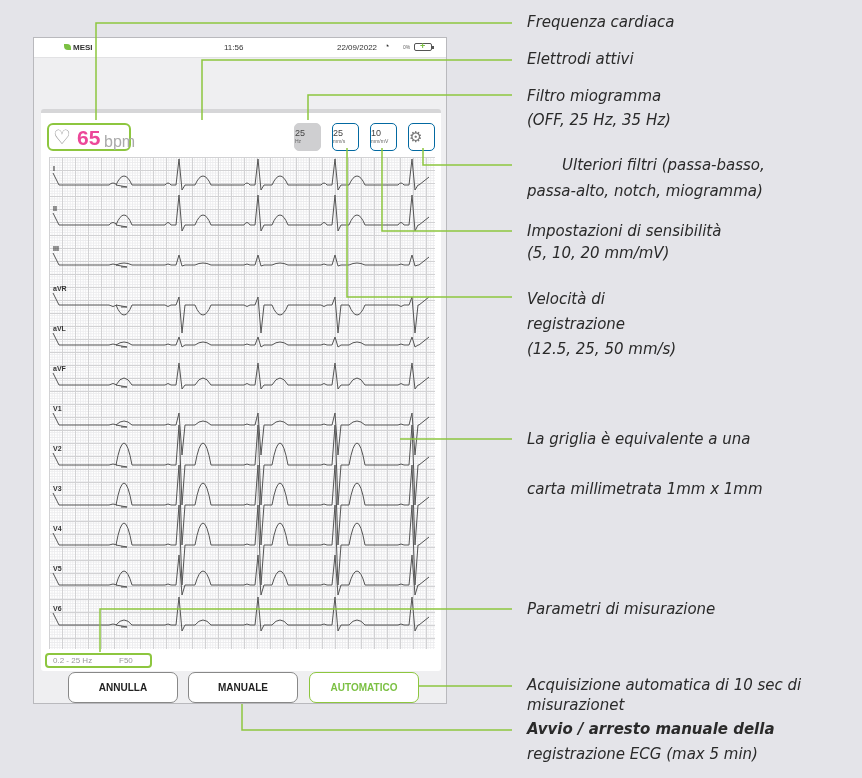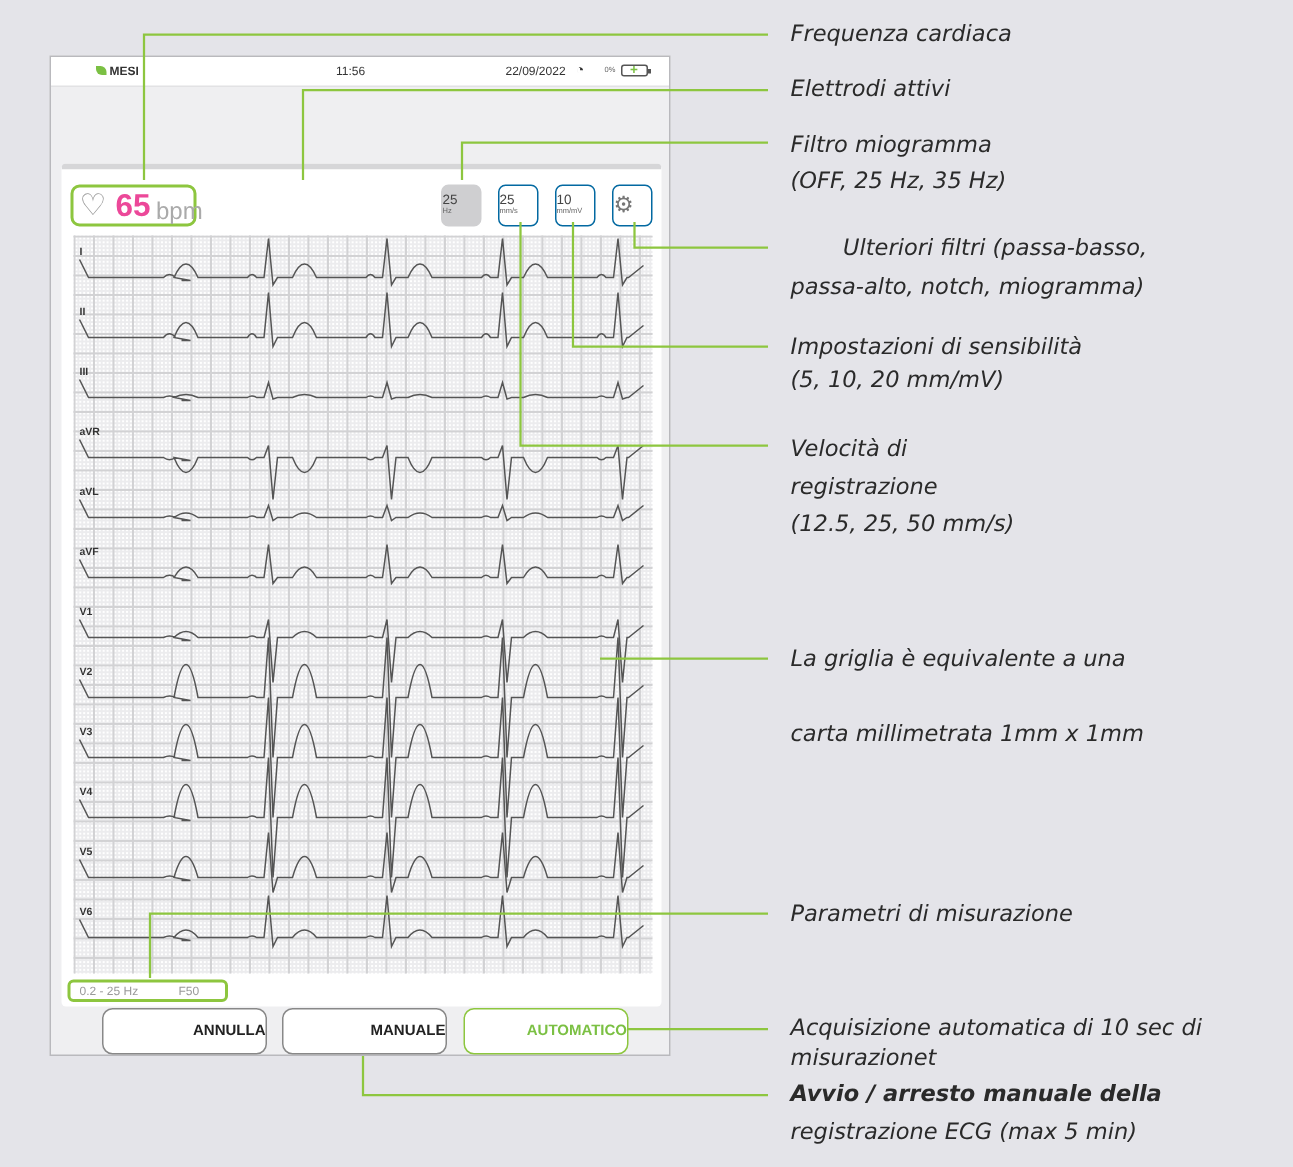--- a/index.html
+++ b/index.html
@@ -38,21 +38,21 @@
         linear-gradient(#d2d2d4 1px,transparent 1px),
         linear-gradient(90deg,#d2d2d4 1px,transparent 1px),
         linear-gradient(#ececee 1px,transparent 1px),
         linear-gradient(90deg,#ececee 1px,transparent 1px);
       background-size:13px 13px,13px 13px,2.6px 2.6px,2.6px 2.6px;}
   .ecg svg{position:absolute;left:0;top:0;}
   .lead-label{position:absolute;font-size:7px;font-weight:bold;color:#333;}
   .params{position:absolute;left:4px;top:540px;width:107px;height:15px;border:2px solid #8dc63f;border-radius:4px;box-sizing:border-box;font-size:8px;color:#999;}
   .params .a{position:absolute;left:6px;top:1px;}
   .params .b{position:absolute;left:72px;top:1px;}
-  .btn{position:absolute;top:634px;width:110px;height:31px;border:1px solid #888;border-radius:7px;background:#fff;box-sizing:border-box;font-size:10px;font-weight:bold;color:#222;text-align:right;line-height:29px;}
+  .btn{position:absolute;top:634px;width:110px;height:31px;border:1px solid #888;border-radius:7px;background:#fff;box-sizing:border-box;font-size:10px;font-weight:bold;color:#222;text-align:center;line-height:29px;}
   .btn.auto{border:1.5px solid #8dc63f;color:#7bc043;}
   .callout{position:absolute;font-family:"DejaVu Sans",sans-serif;font-style:italic;font-size:15px;color:#2a2a2a;line-height:22px;white-space:nowrap;}
   svg.lines{position:absolute;left:0;top:0;pointer-events:none;}
 </style>
 </head>
 <body>
 
 <div class="tablet">
   <div class="statusbar">
     <span class="brand"><span class="leaf"></span><span>MESI</span></span>

